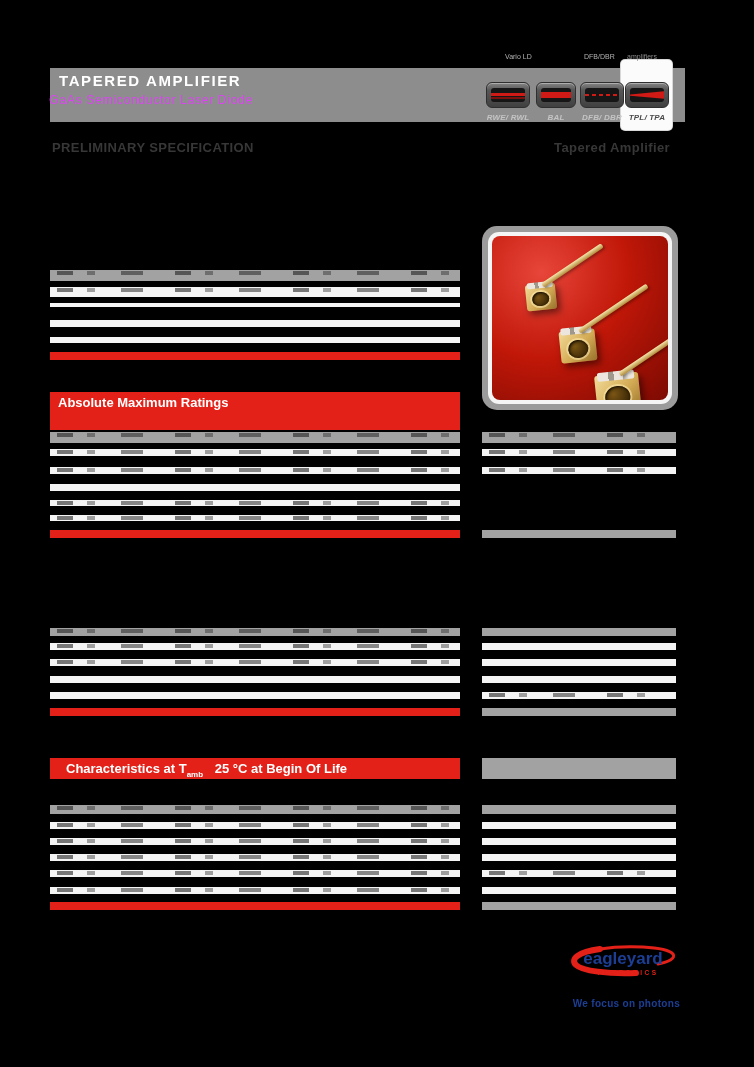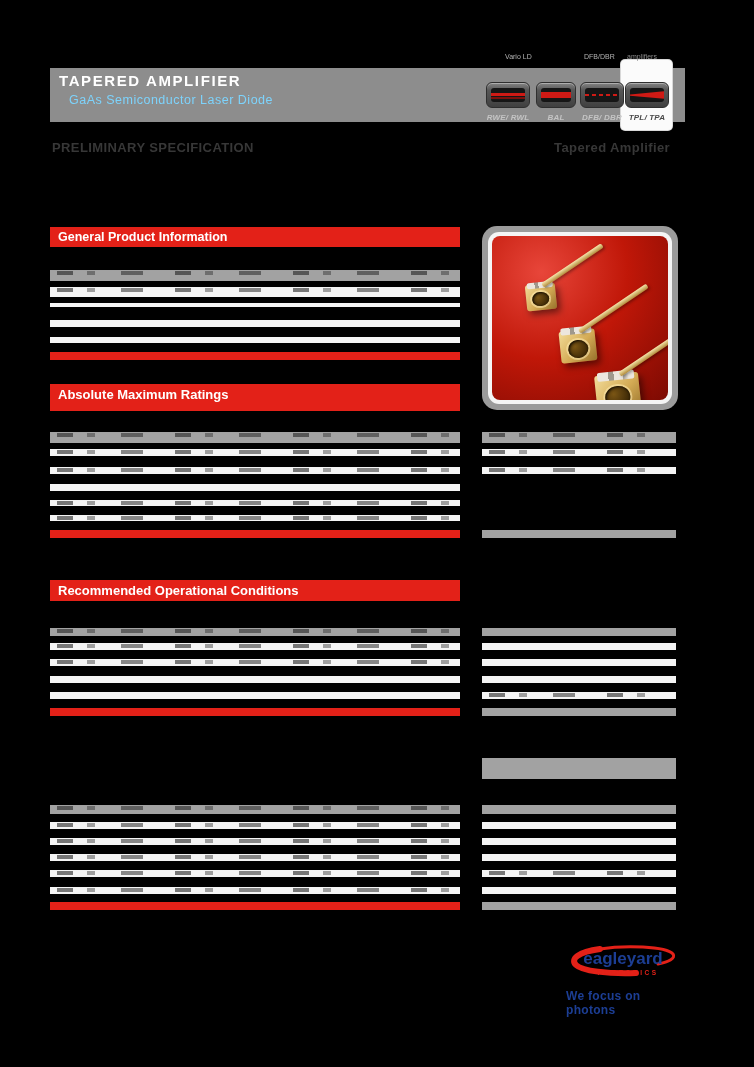--- a/index.html
+++ b/index.html
@@ -3,21 +3,21 @@
 <meta charset="utf-8">
 <style>
   html,body{margin:0;padding:0;background:#000;}
   .page{position:relative;width:754px;height:1067px;background:#000;overflow:hidden;
         font-family:"Liberation Sans",sans-serif;}
 
   
   .band{position:absolute;left:50px;top:68px;width:635px;height:54px;background:#8d8d8d;z-index:1;}
   .band-title{position:absolute;left:59px;top:72px;font-size:15px;font-weight:bold;color:#fff;
               letter-spacing:1.6px;z-index:2;}
-  .band-sub{position:absolute;left:69px;top:93px;font-size:12.5px;color:#7dd3fc;
+  .band-sub{position:absolute;left:49px;top:93px;font-size:12.5px;color:#d946ef;
             letter-spacing:.5px;z-index:2;}
   .active-strip{position:absolute;left:621px;top:60px;width:51px;height:70px;background:#fbfbfb;
                 border-radius:4px;z-index:2;box-shadow:0 0 0 1px #d8d8d8;}
   .tab{position:absolute;top:82px;width:44px;z-index:3;font-style:italic;}
   .tab-icon{height:24px;border-radius:6px;border:1px solid #2f2f2f;position:relative;
             background:linear-gradient(180deg,#858585,#575757 30%,#404040);
             box-shadow:inset 0 1px 0 rgba(255,255,255,.35);}
   .tab-screen{position:absolute;left:4px;right:4px;top:5px;bottom:5px;background:#161616;
               border-radius:3px;overflow:hidden;}
   .stripe-thin{position:absolute;left:0;right:0;top:50%;margin-top:-2px;height:2.5px;background:#cf1a15;}
@@ -70,22 +70,22 @@
         background:radial-gradient(circle at 35% 35%, #7a5514, #3c2806 75%);
         box-shadow:inset 1px 1px 3px rgba(0,0,0,.85),0 0 0 2px rgba(255,236,180,.55);}
   .ridge{position:absolute;left:6%;top:-8%;width:86%;height:22%;border-radius:2px;
          background:linear-gradient(90deg,#ece6de 0 30%,#9f988d 30% 45%,#ece6de 45% 70%,#b0a99e 70%,#ece6de 85%);}
   .pin{position:absolute;left:62%;top:-4%;height:5px;border-radius:2px;
        background:linear-gradient(180deg,#f6e5ab,#b08a3a);
        transform:rotate(-28deg);transform-origin:left bottom;
        box-shadow:1px 2px 3px rgba(0,0,0,.35);}
 
   
-  .logo{position:absolute;left:566px;top:942px;width:114px;text-align:left;}
-  .tagline{font-size:12px;font-weight:bold;color:#1c3e94;margin-top:1px;letter-spacing:.3px;}
+  .logo{position:absolute;left:566px;top:942px;width:114px;text-align:right;}
+  .tagline{font-size:10px;font-weight:bold;color:#1c3e94;margin-top:10px;letter-spacing:.3px;}
 </style>
 </head>
 <body>
 
 <div class="page">
 
   <div class="band"></div>
   <div class="active-strip"></div>
   <div class="band-title">TAPERED AMPLIFIER</div>
   <div class="band-sub">GaAs Semiconductor Laser Diode</div>
@@ -125,23 +125,20 @@
           <polygon points="0,6.6 36,3.2 36,10.8 0,7.8" fill="#cf1a15"></polygon>
         </svg>
       </div>
     </div>
     <div class="tab-label active">TPL/ TPA</div>
   </div>
 
   <div class="status">PRELIMINARY SPECIFICATION</div>
   <div class="family">Tapered Amplifier</div>
 
-  <div class="sec-bar" style="top:227px;height:20px;line-height:20px;font-size:12.5px;">
-    <span>General Product Information</span>
-  </div>
   <div class="row rg fx" style="left:50px;width:410px;top:270px;height:11px"></div>
   <div class="row rw fx" style="left:50px;width:410px;top:287px;height:10px"></div>
   <div class="row rw" style="left:50px;width:410px;top:303px;height:4px"></div>
   <div class="row rw" style="left:50px;width:410px;top:320px;height:7px"></div>
   <div class="row rw" style="left:50px;width:410px;top:337px;height:6px"></div>
   <div class="row rr" style="left:50px;width:410px;top:352px;height:8px"></div>
 
   <div class="photo">
     <div class="photo-white">
       <div class="photo-red">
@@ -157,53 +154,55 @@
         </div>
         <div class="chip" style="left:104px;top:138px;width:44px;height:40px;">
           <div class="ridge"></div>
             <div class="hole"></div>
             <div class="pin" style="width:92px;"></div>
         </div>
       </div>
     </div>
   </div>
 
-  <div class="sec-bar" style="top:384px;height:27px;line-height:22px;font-size:13px;">
+  <div class="sec-bar" style="top:392px;height:38px;line-height:22px;font-size:13px;">
     <span>Absolute Maximum Ratings</span>
   </div>
   <div class="row rg fx" style="left:50px;width:410px;top:432px;height:11px"></div>
   <div class="row rw fx" style="left:50px;width:410px;top:449px;height:7px"></div>
   <div class="row rw fx" style="left:50px;width:410px;top:467px;height:7px"></div>
   <div class="row rw" style="left:50px;width:410px;top:484px;height:7px"></div>
   <div class="row rw fx" style="left:50px;width:410px;top:500px;height:6px"></div>
   <div class="row rw fx" style="left:50px;width:410px;top:515px;height:6px"></div>
   <div class="row rr" style="left:50px;width:410px;top:530px;height:8px"></div>
 
   <div class="row rg fx" style="left:482px;width:194px;top:432px;height:11px"></div>
   <div class="row rw fx" style="left:482px;width:194px;top:449px;height:7px"></div>
   <div class="row rw fx" style="left:482px;width:194px;top:467px;height:7px"></div>
   <div class="row rg" style="left:482px;width:194px;top:530px;height:8px"></div>
 
-  <div class="sec-bar" style="top:580px;height:21px;line-height:21px;font-size:13px;">
-    <span>Recommended Operational Conditions</span>
-  </div>
   <div class="row rg fx" style="left:50px;width:410px;top:628px;height:8px"></div>
   <div class="row rw fx" style="left:50px;width:410px;top:643px;height:7px"></div>
   <div class="row rw fx" style="left:50px;width:410px;top:659px;height:7px"></div>
   <div class="row rw" style="left:50px;width:410px;top:676px;height:7px"></div>
   <div class="row rw" style="left:50px;width:410px;top:692px;height:7px"></div>
   <div class="row rr" style="left:50px;width:410px;top:708px;height:8px"></div>
 
   <div class="row rg" style="left:482px;width:194px;top:628px;height:8px"></div>
   <div class="row rw" style="left:482px;width:194px;top:643px;height:7px"></div>
   <div class="row rw" style="left:482px;width:194px;top:659px;height:7px"></div>
   <div class="row rw" style="left:482px;width:194px;top:676px;height:7px"></div>
   <div class="row rw fx" style="left:482px;width:194px;top:692px;height:7px"></div>
   <div class="row rg" style="left:482px;width:194px;top:708px;height:8px"></div>
 
+  <div class="sec-bar" style="top:758px;height:21px;line-height:21px;font-size:13px;">
+    <span>
+      <span>Characteristics at T</span><sub>amb</sub><span> 25 °C at Begin Of Life</span>
+    </span>
+  </div>
   <div class="side-bar-gray" style="top:758px;height:21px;"></div>
 
   <div class="row rg fx" style="left:50px;width:410px;top:805px;height:9px"></div>
   <div class="row rw fx" style="left:50px;width:410px;top:822px;height:7px"></div>
   <div class="row rw fx" style="left:50px;width:410px;top:838px;height:7px"></div>
   <div class="row rw fx" style="left:50px;width:410px;top:854px;height:7px"></div>
   <div class="row rw fx" style="left:50px;width:410px;top:870px;height:7px"></div>
   <div class="row rw fx" style="left:50px;width:410px;top:887px;height:7px"></div>
   <div class="row rr" style="left:50px;width:410px;top:902px;height:8px"></div>
 

